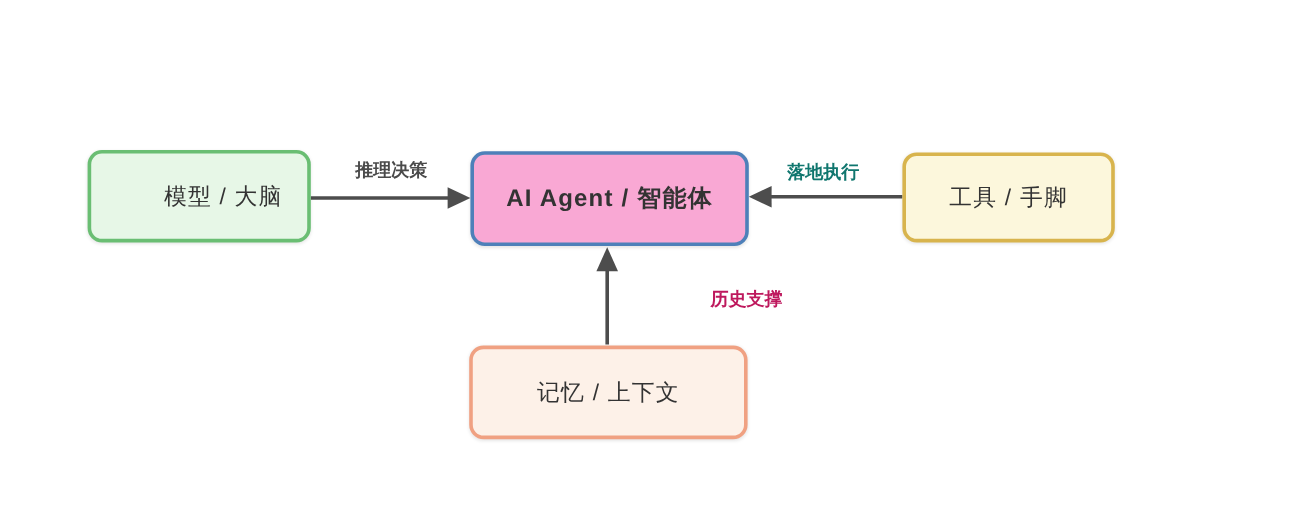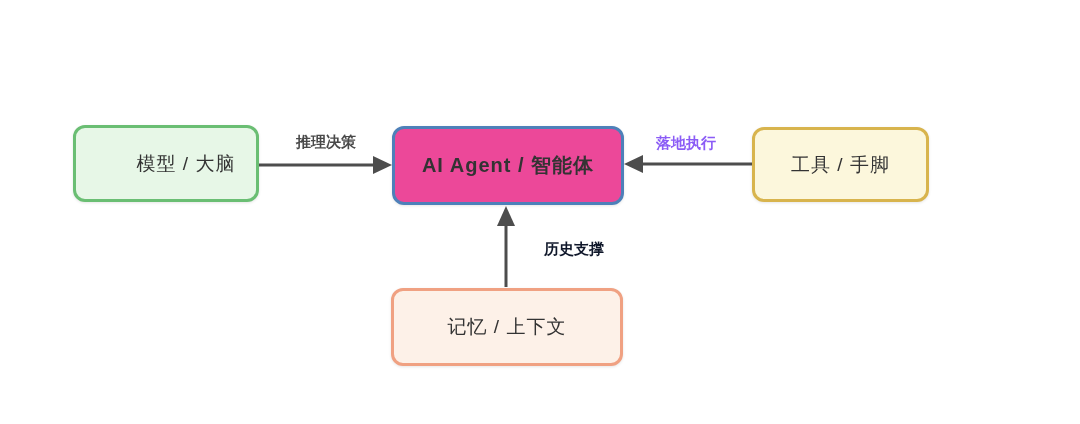--- a/index.html
+++ b/index.html
@@ -84,29 +84,29 @@
     <g>
       <line class="edge-line" x1="506" y1="287" x2="506" y2="224" stroke="#4d4d4d" stroke-width="3"></line>
       <polygon class="edge-head" points="506,206 497,226 515,226" fill="#4d4d4d"></polygon>
     </g>
   </svg>
 
   <div class="node node-model" style="border-color: rgb(106, 190, 115); background: rgb(231, 247, 231); padding-left: 40px;">
     <span class="node-label">模型 / 大脑</span>
   </div>
 
-  <div class="node node-agent" style="border-color: rgb(78, 128, 185); background: #ec4899;">
+  <div class="node node-agent" style="border-color: rgb(78, 128, 185); background: #f9a8d4;">
     <span class="node-label">AI Agent / 智能体</span>
   </div>
 
   <div class="node node-tools" style="border-color: rgb(216, 180, 77); background: rgb(252, 247, 220);">
     <span class="node-label">工具 / 手脚</span>
   </div>
 
   <div class="node node-memory" style="border-color: rgb(240, 161, 130); background: rgb(253, 241, 232);">
     <span class="node-label">记忆 / 上下文</span>
   </div>
 
   <div class="edge-label edge-label-reasoning" style="color: rgb(74, 74, 74);">推理决策</div>
-  <div class="edge-label edge-label-execution" style="color: #8b5cf6;">落地执行</div>
-  <div class="edge-label edge-label-history" style="color: #0f172a;">历史支撑</div>
+  <div class="edge-label edge-label-execution" style="color: #0f766e;">落地执行</div>
+  <div class="edge-label edge-label-history" style="color: #be185d; margin-left: 48px;">历史支撑</div>
 
 </div>
 
 </body></html>

